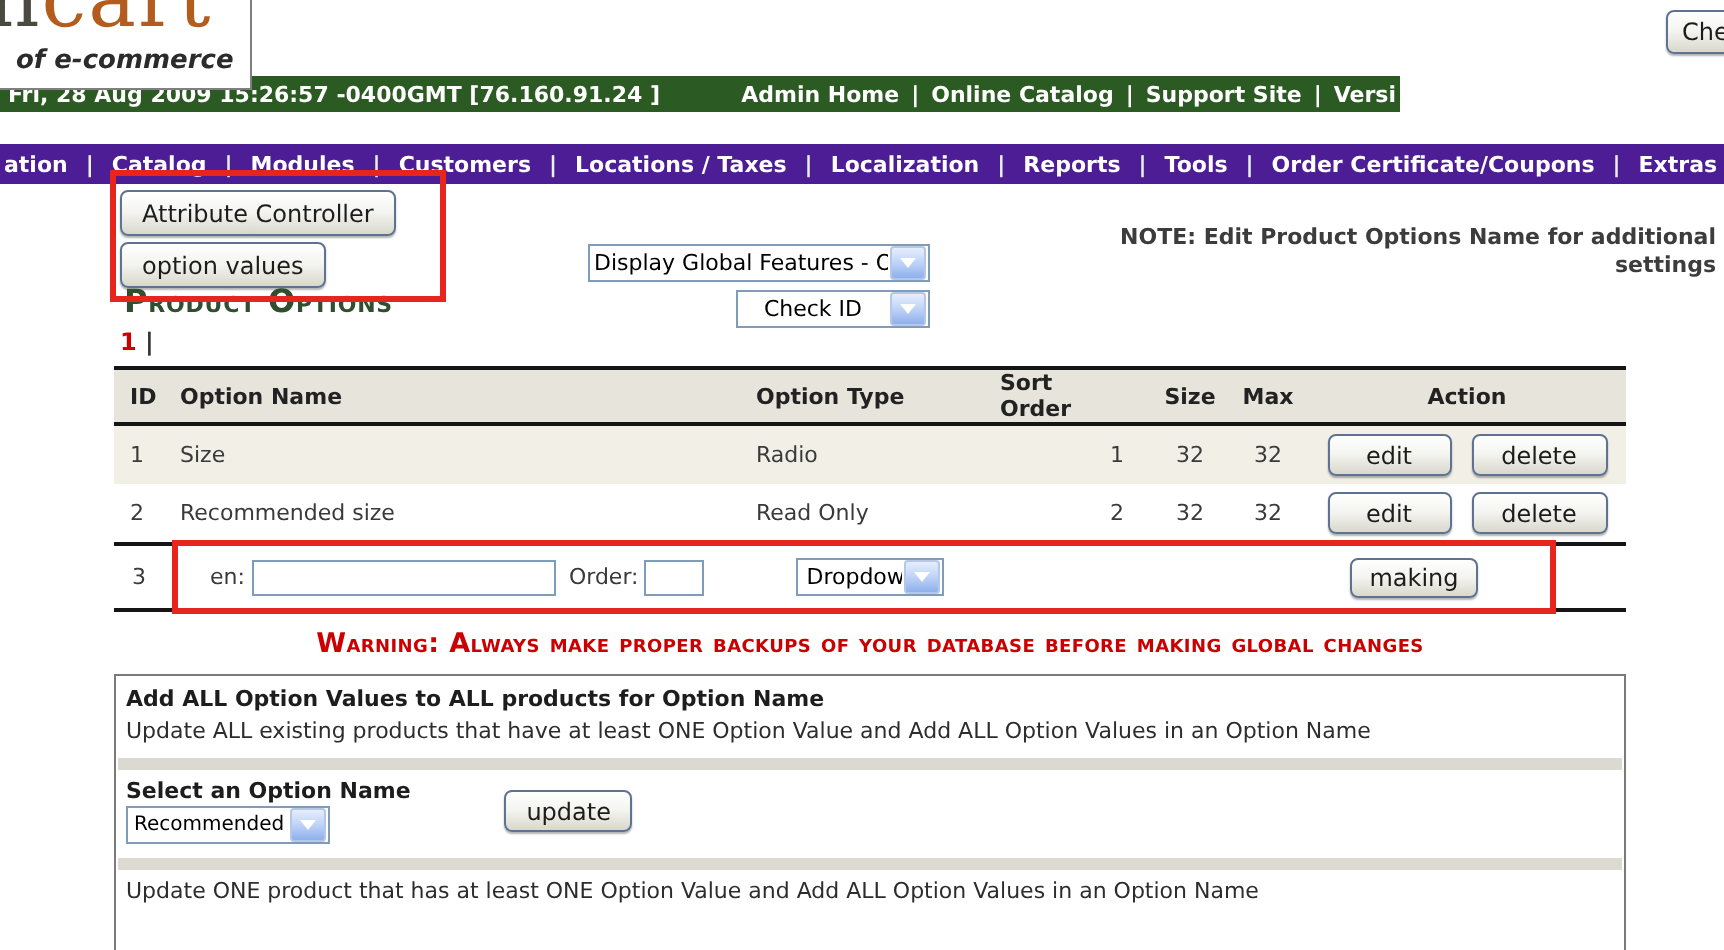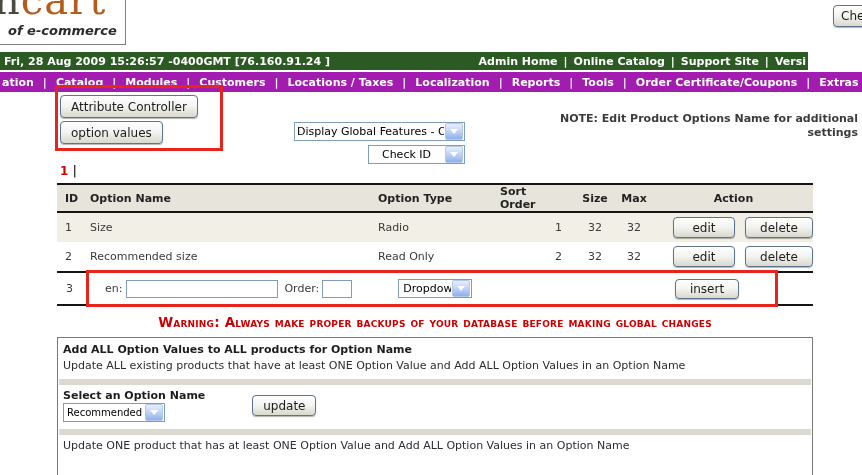--- a/index.html
+++ b/index.html
@@ -18,27 +18,27 @@
   .xpbtn{display:inline-flex;align-items:center;justify-content:center;box-sizing:border-box;
          background:linear-gradient(#ffffff 0%,#f3f3ef 50%,#dededd3 90%,#d8d8cd 100%);
          background:linear-gradient(#ffffff 0%,#f3f3ef 50%,#d8d8cd 100%);
          border:1px solid #5e7291;border-radius:4px;
          box-shadow:0 1px 1px rgba(0,0,0,.3), inset 0 1px 0 #fff;
          font-family:inherit;font-size:12px;color:#1c1c1c;cursor:pointer;white-space:nowrap;}
 
   .check-btn{position:absolute;left:833px;top:5px;height:22px;width:130px;justify-content:flex-start;padding-left:7px;}
 
   
-  .datebar{position:absolute;left:0;top:52px;width:808px;height:18px;background:#2c5a23;color:#fff;
+  .datebar{position:absolute;left:0;top:38px;width:700px;height:18px;background:#2c5a23;color:#fff;
            font-size:11px;font-weight:bold;display:flex;align-items:center;}
   .datebar .dt{position:absolute;left:4px;white-space:nowrap;}
   .hlinks{position:absolute;right:2px;display:flex;gap:6px;white-space:nowrap;}
   .hlinks span{cursor:pointer;}
   .hlinks .sep{cursor:default;}
-  .menubar{position:absolute;left:0;top:72px;width:862px;height:20px;background:#a21caf;color:#fff;
+  .menubar{position:absolute;left:0;top:72px;width:862px;height:20px;background:#4c1d95;color:#fff;
            font-size:11px;font-weight:bold;display:flex;align-items:center;}
   .menubar .mi{padding:0 9px;cursor:pointer;white-space:nowrap;}
   .menubar .sep{color:#e8f0e8;}
 
   
   .attr-btn{position:absolute;left:60px;top:95px;height:23px;padding:0 10px;}
   .optval-btn{position:absolute;left:60px;top:121px;height:23px;padding:0 10px;}
 
   .xpsel{position:absolute;display:flex;align-items:center;box-sizing:border-box;background:#fff;
          border:1px solid #7f9db9;height:19px;font-size:11px;color:#000;cursor:pointer;}
@@ -63,21 +63,21 @@
   
   table.opts{position:absolute;left:57px;top:183px;width:756px;border-collapse:collapse;table-layout:fixed;}
   table.opts th{background:#e7e4db;border-top:2px solid #151515;border-bottom:2px solid #151515;
                 font-size:11px;font-weight:bold;color:#222;height:20px;padding:0;text-align:left;}
   table.opts td{font-size:11px;color:#3a3a3a;height:29px;padding:0;}
   tr.r1{background:#f1efe6;}
   tr.r2{background:#ffffff;}
   .padl{padding-left:8px !important;}
   .tr-right{text-align:right;padding-right:14px !important;}
   .tc{text-align:center !important;}
-  .actioncell{display:flex;justify-content:flex-end;gap:10px;align-items:center;}
+  .actioncell{display:flex;justify-content:center;gap:10px;align-items:center;}
   .rowbtn{height:21px;font-size:12px;}
   .w62{width:62px;} .w68{width:68px;} .w64{width:64px;}
 
   tr.insert td{border-top:2px solid #151515;border-bottom:2px solid #151515;height:31px;background:#fff;}
   .insertflex{display:flex;align-items:center;}
   .insertflex .idnum{padding-left:9px;width:20px;}
   .insertflex .lang{margin-left:19px;color:#3a3a3a;}
   .xpinput{box-sizing:border-box;height:18px;border:1px solid #7f9db9;background:#fff;
            font-family:inherit;font-size:11px;padding:0 3px;}
   .name-input{width:152px;margin-left:4px;}
@@ -166,20 +166,21 @@
   </div>
   <div class="xpsel sel-sort">
     <span class="txt">Check ID</span>
     <span class="arrowbox">
         <span class="chev"></span>
       </span>
   </div>
 
   <div class="note">NOTE: Edit Product Options Name for additional settings</div>
 
+  <div class="page-title">Product Options</div>
   <div class="pagination">
     <span class="cur">1</span>
     <span>|</span>
   </div>
 
   <table class="opts">
     <colgroup>
       <col style="width:33px">
         <col style="width:288px">
         <col style="width:122px">
@@ -235,21 +236,21 @@
             <span class="lang">en:</span>
             <input class="xpinput name-input" type="text" value="" style="">
             <span class="order-lbl">Order:</span>
             <input class="xpinput order-input" type="text" value="" style="">
             <div class="xpsel sel-type">
               <span class="txt">Dropdown</span>
               <span class="arrowbox">
                   <span class="chev"></span>
                 </span>
             </div>
-            <button class="xpbtn w64 insert-btn">insert</button>
+            <button class="xpbtn w64 insert-btn">making</button>
           </div>
         </td>
       </tr>
     </tbody>
   </table>
 
   <div class="warning">Warning: Always make proper backups of your database before making global changes</div>
 
   <div class="bulkbox">
     <div class="sec-title">Add ALL Option Values to ALL products for Option Name</div>

